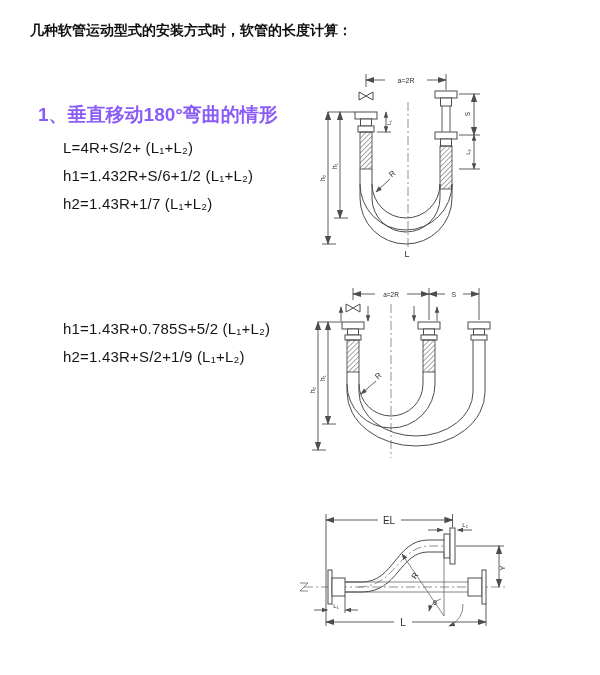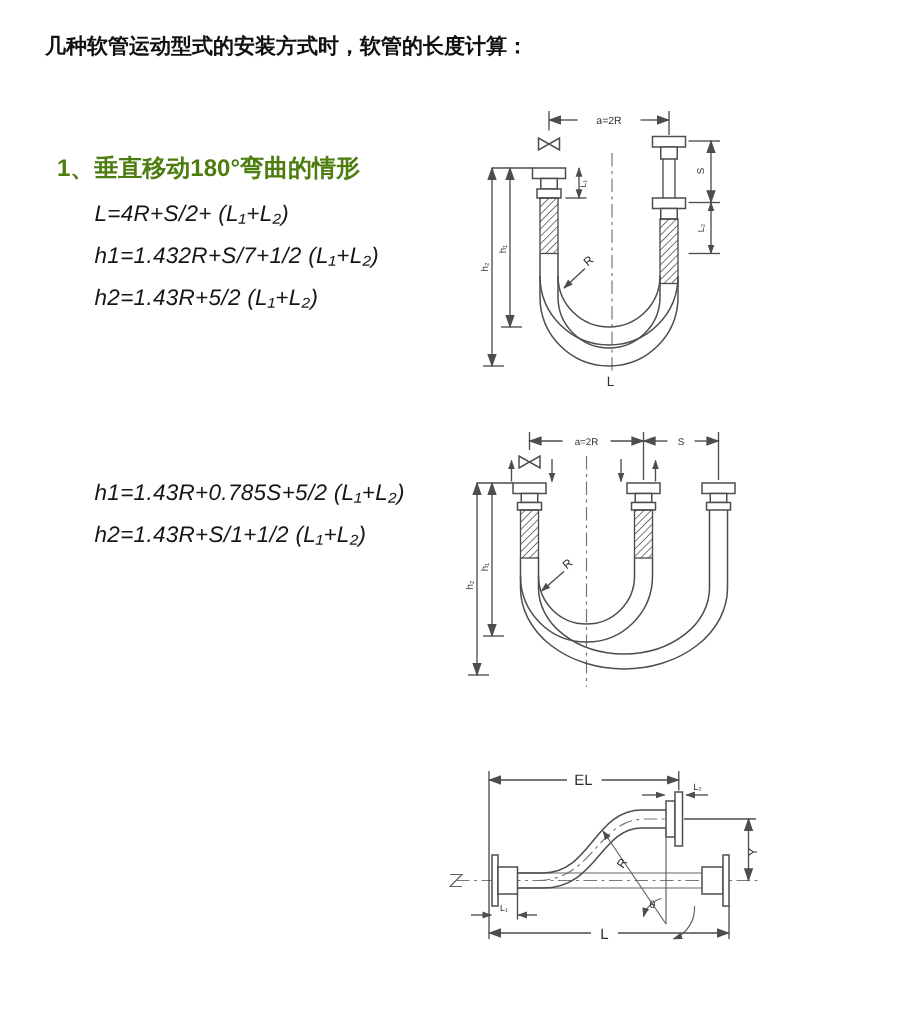--- a/index.html
+++ b/index.html
@@ -1,43 +1,43 @@
 <!DOCTYPE html>
 <html><head>
 <meta charset="utf-8">
 <style>
   html,body{margin:0;padding:0;background:#fff;}
   body{width:600px;height:675px;font-family:"Liberation Sans","DejaVu Sans",sans-serif;color:#1a1a1a;}
   .page{position:relative;width:512px;height:675px;background:#ffffff;overflow:hidden;}
   .title{position:absolute;left:30px;top:22px;font-size:14px;font-weight:700;color:#111;}
   .sec-text{position:absolute;left:38px;width:270px;}
-  .heading{font-size:16px;font-weight:700;color:#4d7c0f;white-space:nowrap;}
-  .formula{font-size:15px;font-weight:500;margin-top:11px;padding-left:25px;letter-spacing:.2px;color:#161616;white-space:nowrap;font-style:italic;}
+  .heading{font-size:19px;font-weight:700;color:#8b5cf6;white-space:nowrap;}
+  .formula{font-size:15px;font-weight:500;margin-top:11px;padding-left:25px;letter-spacing:.2px;color:#161616;white-space:nowrap;}
   .formula:first-of-type{margin-top:14px;}
   .diag{position:absolute;}
   .dim{stroke:#4d4d4d;stroke-width:.9;fill:none;}
   .th{stroke:#666;stroke-width:.8;fill:none;}
   .hs{stroke:#4d4d4d;stroke-width:1;fill:none;}
   .cl{stroke:#777;stroke-width:.8;stroke-dasharray:9 3 2 3;fill:none;}
   .pt{stroke:#4d4d4d;stroke-width:1;fill:#fff;}
   .br{stroke:#4d4d4d;stroke-width:.9;}
   .dl{fill:#2e2e2e;stroke:none;font-family:"Liberation Sans","DejaVu Sans",sans-serif;}
 </style>
 </head>
 <body>
 
 <div class="page">
 
   <div class="title">几种软管运动型式的安装方式时，软管的长度计算：</div>
 
   <div class="sec-text" style="top:102px;">
     <div class="heading">1、垂直移动180°弯曲的情形</div>
     <div class="formula">L=4R+S/2+ (L₁+L₂)</div>
-    <div class="formula">h1=1.432R+S/7+1/2 (L₁+L₂)</div>
-    <div class="formula">h2=1.43R+5/2 (L₁+L₂)</div>
+    <div class="formula">h1=1.432R+S/6+1/2 (L₁+L₂)</div>
+    <div class="formula">h2=1.43R+1/7 (L₁+L₂)</div>
   </div>
 
   <svg class="diag" style="left:298px;top:66px;" width="262" height="202" viewBox="0 0 262 202">
     <defs>
       <marker id="a1" viewBox="0 0 10 10" refX="9" refY="5" markerWidth="9" markerHeight="9" orient="auto-start-reverse" markerUnits="userSpaceOnUse">
           <path d="M0,1.5 L10,5 L0,8.5 Z" fill="#4d4d4d"></path>
         </marker>
       <marker id="a1s" viewBox="0 0 10 10" refX="9" refY="5" markerWidth="6.5" markerHeight="6.5" orient="auto-start-reverse" markerUnits="userSpaceOnUse">
           <path d="M0,1.5 L10,5 L0,8.5 Z" fill="#4d4d4d"></path>
         </marker>
@@ -110,21 +110,21 @@
     <g>
       <line class="dim" x1="92" y1="113" x2="78" y2="126" marker-end="url(#a1s)"></line>
       <text class="dl" font-size="8" text-anchor="middle" transform="rotate(-40 96 110)" x="96" y="110">R</text>
     </g>
 
     <text class="dl" font-size="9" x="109" y="191" text-anchor="middle">L</text>
   </svg>
 
   <div class="sec-text" style="top:306px;">
     <div class="formula">h1=1.43R+0.785S+5/2 (L₁+L₂)</div>
-    <div class="formula">h2=1.43R+S/1+1/2 (L₁+L₂)</div>
+    <div class="formula">h2=1.43R+S/2+1/9 (L₁+L₂)</div>
   </div>
 
   <svg class="diag" style="left:296px;top:280px;" width="290" height="186" viewBox="0 0 290 186">
     <defs>
       <marker id="a2" viewBox="0 0 10 10" refX="9" refY="5" markerWidth="9" markerHeight="9" orient="auto-start-reverse" markerUnits="userSpaceOnUse">
           <path d="M0,1.5 L10,5 L0,8.5 Z" fill="#4d4d4d"></path>
         </marker>
       <marker id="a2s" viewBox="0 0 10 10" refX="9" refY="5" markerWidth="6.5" markerHeight="6.5" orient="auto-start-reverse" markerUnits="userSpaceOnUse">
           <path d="M0,1.5 L10,5 L0,8.5 Z" fill="#4d4d4d"></path>
         </marker>

